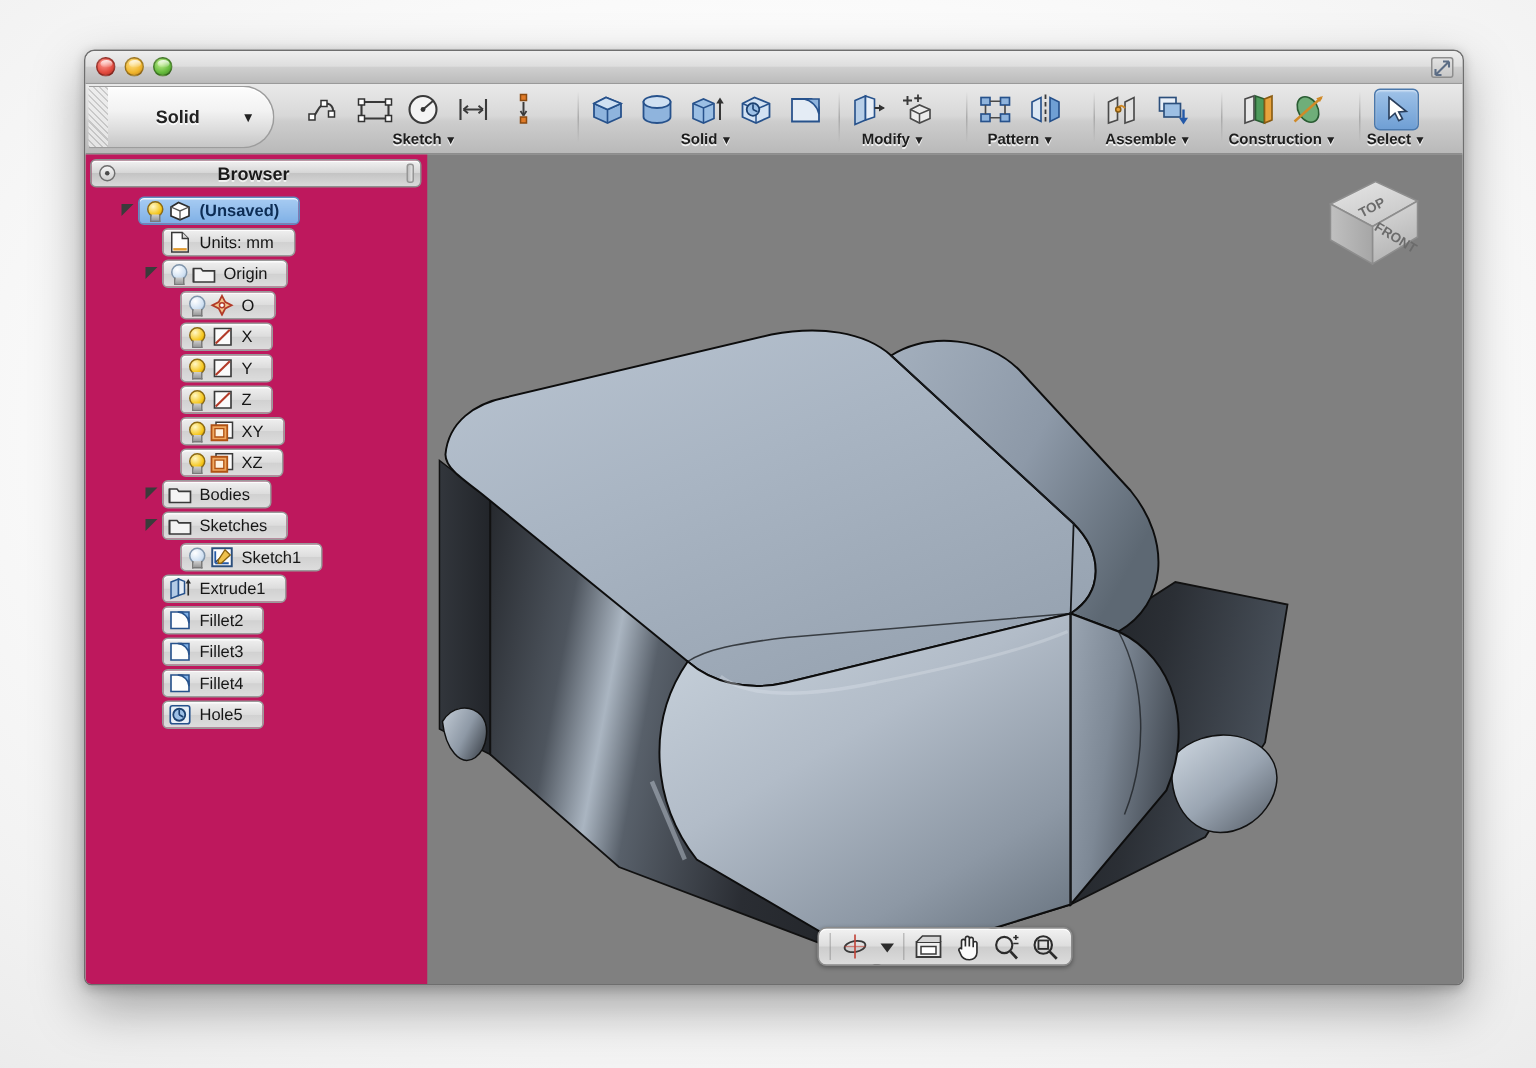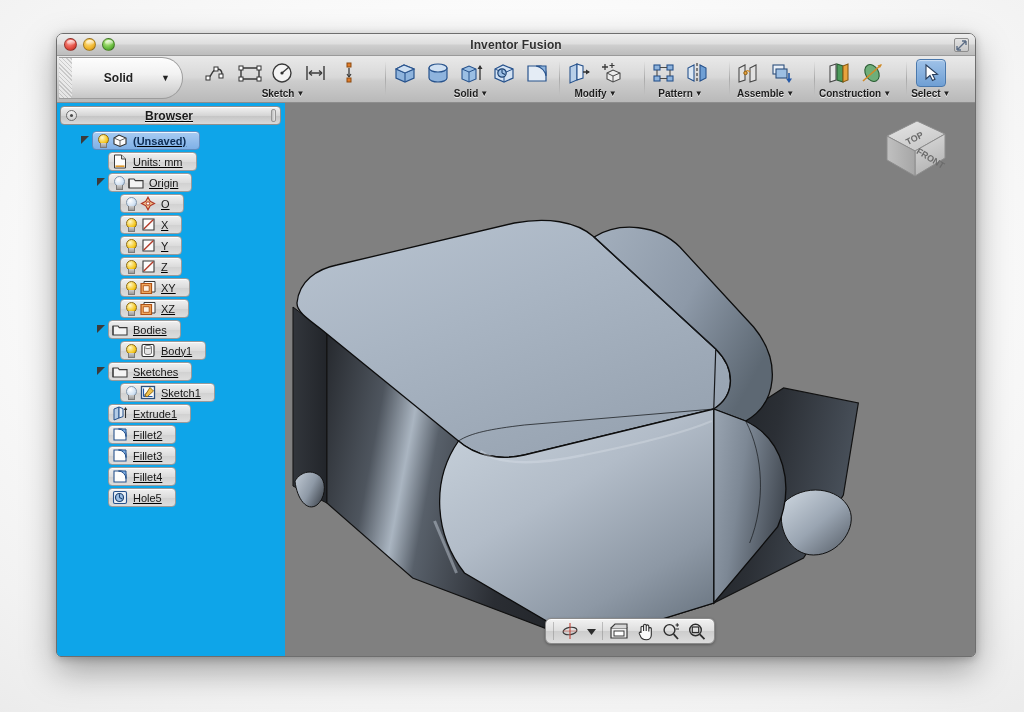--- a/index.html
+++ b/index.html
@@ -117,23 +117,22 @@
     border: 1px solid #4a78ac;
     box-shadow: inset 0 1px 1px rgba(255,255,255,0.5);
   }
 
   
   #content { height: 554px; display: flex; background: #808080; position: relative; }
 
   
   #browser {
     width: 228px; height: 100%;
-    background: #0ea5e9;
+    background: #be185d;
     position: relative;
-    text-decoration: underline;
   }
   #browser-header {
     margin: 3px 4px 0 3px; height: 19px;
     background: linear-gradient(to bottom, #f2f2f2, #d5d5d5 50%, #c4c4c4 51%, #d9d9d9);
     border: 1px solid #8f8f8f; border-radius: 4px;
     display: flex; align-items: center; position: relative;
     box-shadow: inset 0 1px 0 rgba(255,255,255,0.85);
   }
   #browser-menu-icon {
     width: 11px; height: 11px; margin-left: 5px; border-radius: 50%;
@@ -233,21 +232,20 @@
 <body>
 
 <div id="window">
 
   <div id="titlebar">
     <div id="traffic">
       <div class="light red"></div>
       <div class="light yellow"></div>
       <div class="light green"></div>
     </div>
-    <div id="window-title">Inventor Fusion</div>
     <div id="resize-grip">
       <svg width="11" height="11" viewBox="0 0 11 11">
           <path d="M1 10 L10 1 M10 1 L6 1 M10 1 L10 5 M1 10 L5 10 M1 10 L1 6" stroke="#5c6d85" stroke-width="1.4" fill="none"></path>
         </svg>
     </div>
   </div>
 
   <div id="toolbar">
 
     <div id="workspace-tab">
@@ -592,34 +590,20 @@
           <div class="tree-row">
             <span class="disc open disc-pos-1"></span>
             <span class="node">
               <span class="ico">
                 <svg width="16" height="13" viewBox="0 0 16 13">
                   <path d="M1 3 L6 3 L7.3 4.6 L15 4.6 L15 12 L1 12 Z" fill="#f4f4f4" stroke="#3a3a3a" stroke-width="1.1"></path>
                   <path d="M1 3 L1 12" stroke="#3a3a3a" stroke-width="1.1"></path>
                 </svg>
               </span>
               <span class="node-label">Bodies</span>
-            </span>
-          </div>
-          <div class="tree-row">
-            <span class="disc disc-pos-1" style="visibility: hidden;"></span>
-            <span class="node" style="margin-left: 12px;">
-              <span class="bulb"></span>
-              <span class="ico">
-                <svg width="16" height="15" viewBox="0 0 16 15">
-                  <rect x="2" y="1.5" width="12" height="12" rx="1.5" fill="#fdfdfd" stroke="#2c2c2c" stroke-width="1.1"></rect>
-                  <path d="M4.5 4 L4.5 10 A3.5 1.6 0 0 0 11.5 10 L11.5 4 Z" fill="#e4e4e4" stroke="#6a6a6a" stroke-width="0.9"></path>
-                  <ellipse cx="8" cy="4" rx="3.5" ry="1.6" fill="#fbfbfb" stroke="#6a6a6a" stroke-width="0.9"></ellipse>
-                </svg>
-              </span>
-              <span class="node-label">Body1</span>
             </span>
           </div>
           <div class="tree-row">
             <span class="disc open disc-pos-1"></span>
             <span class="node">
               <span class="ico">
                 <svg width="16" height="13" viewBox="0 0 16 13">
                   <path d="M1 3 L6 3 L7.3 4.6 L15 4.6 L15 12 L1 12 Z" fill="#f4f4f4" stroke="#3a3a3a" stroke-width="1.1"></path>
                   <path d="M1 3 L1 12" stroke="#3a3a3a" stroke-width="1.1"></path>
                 </svg>

